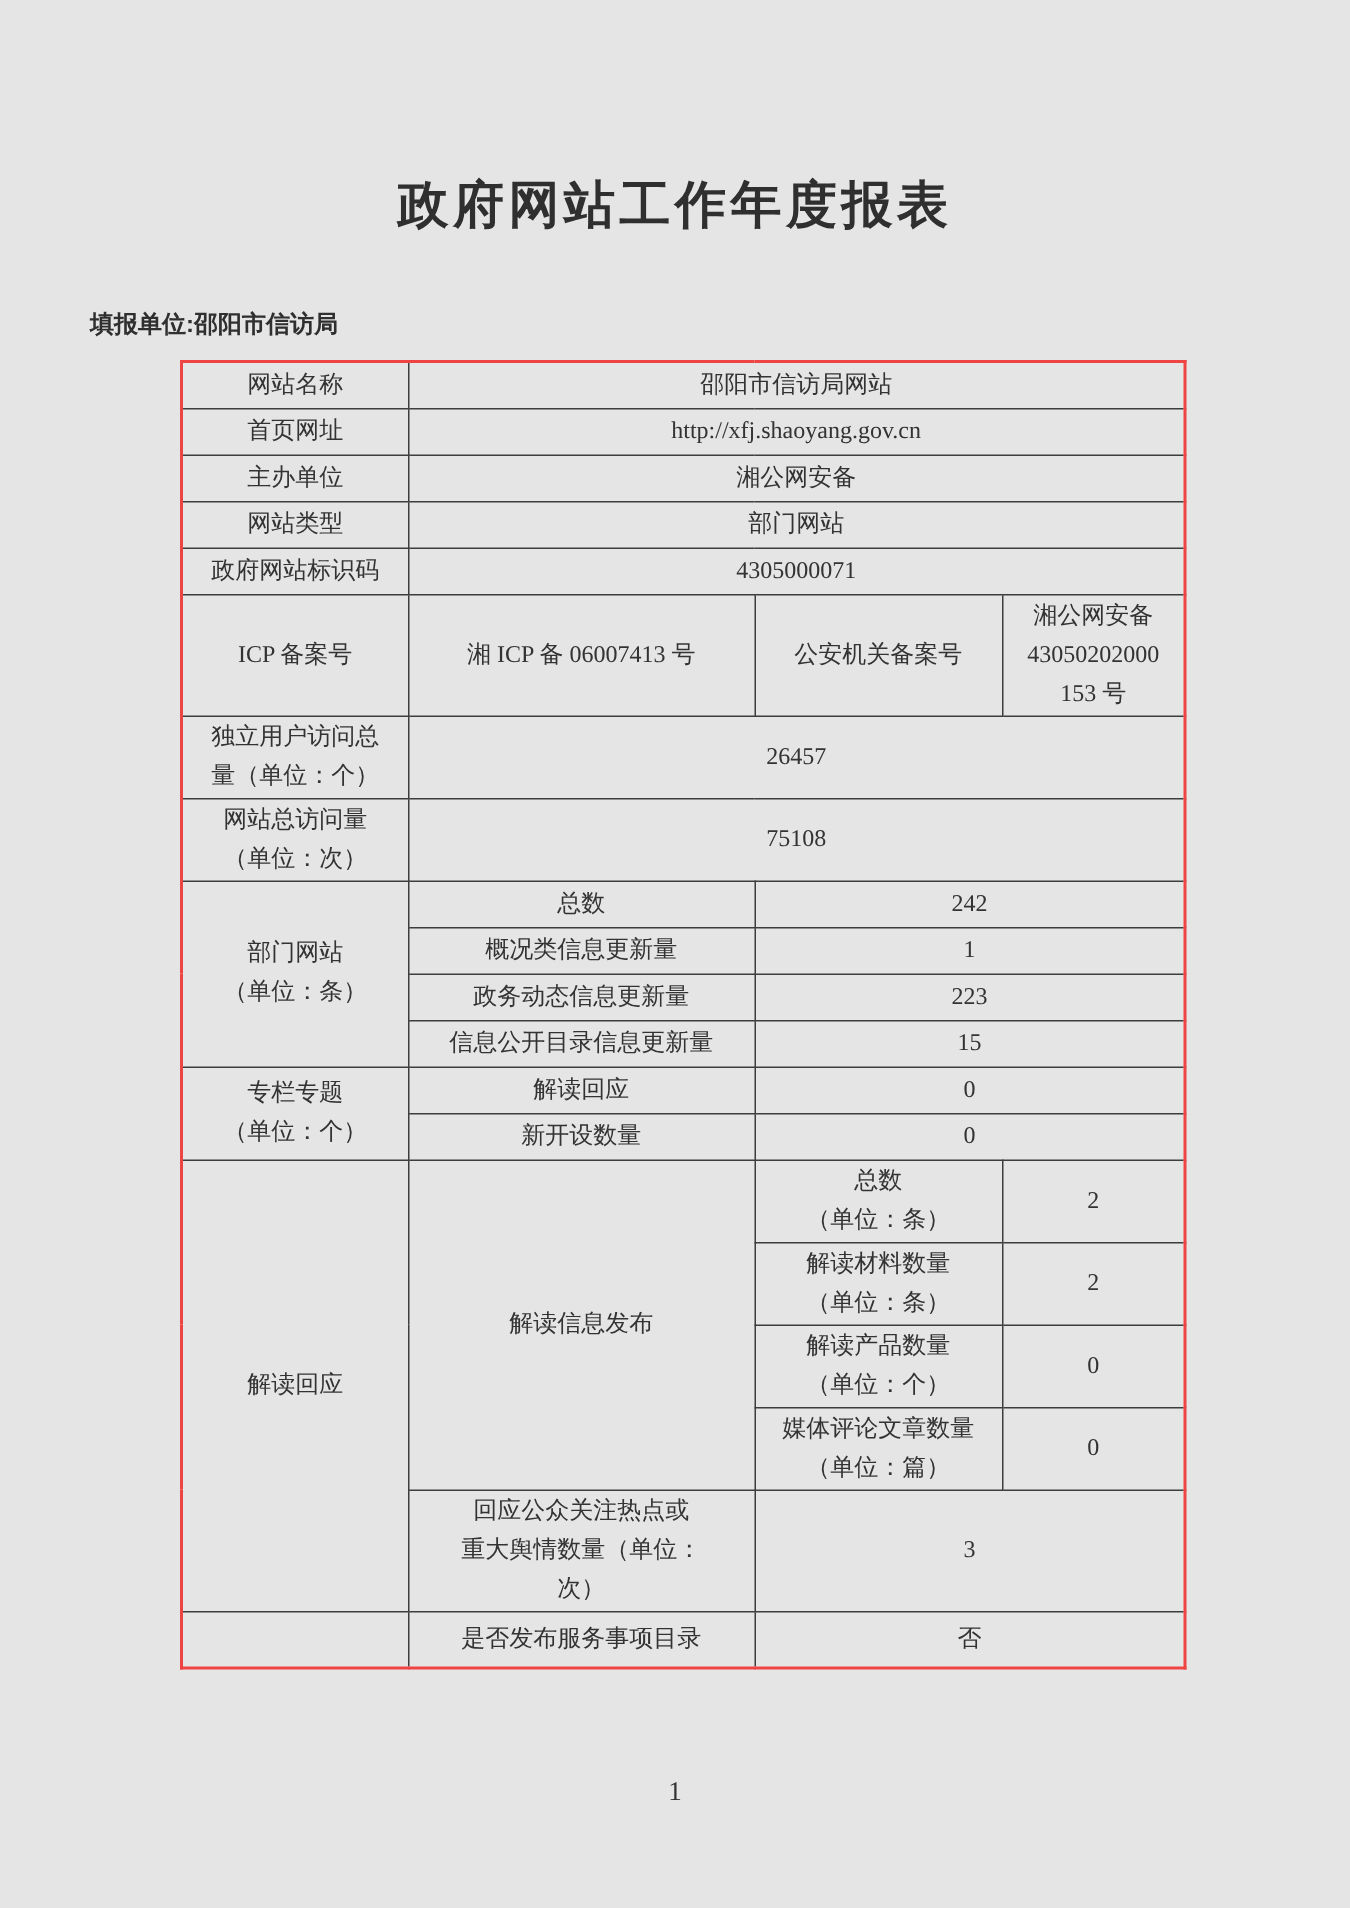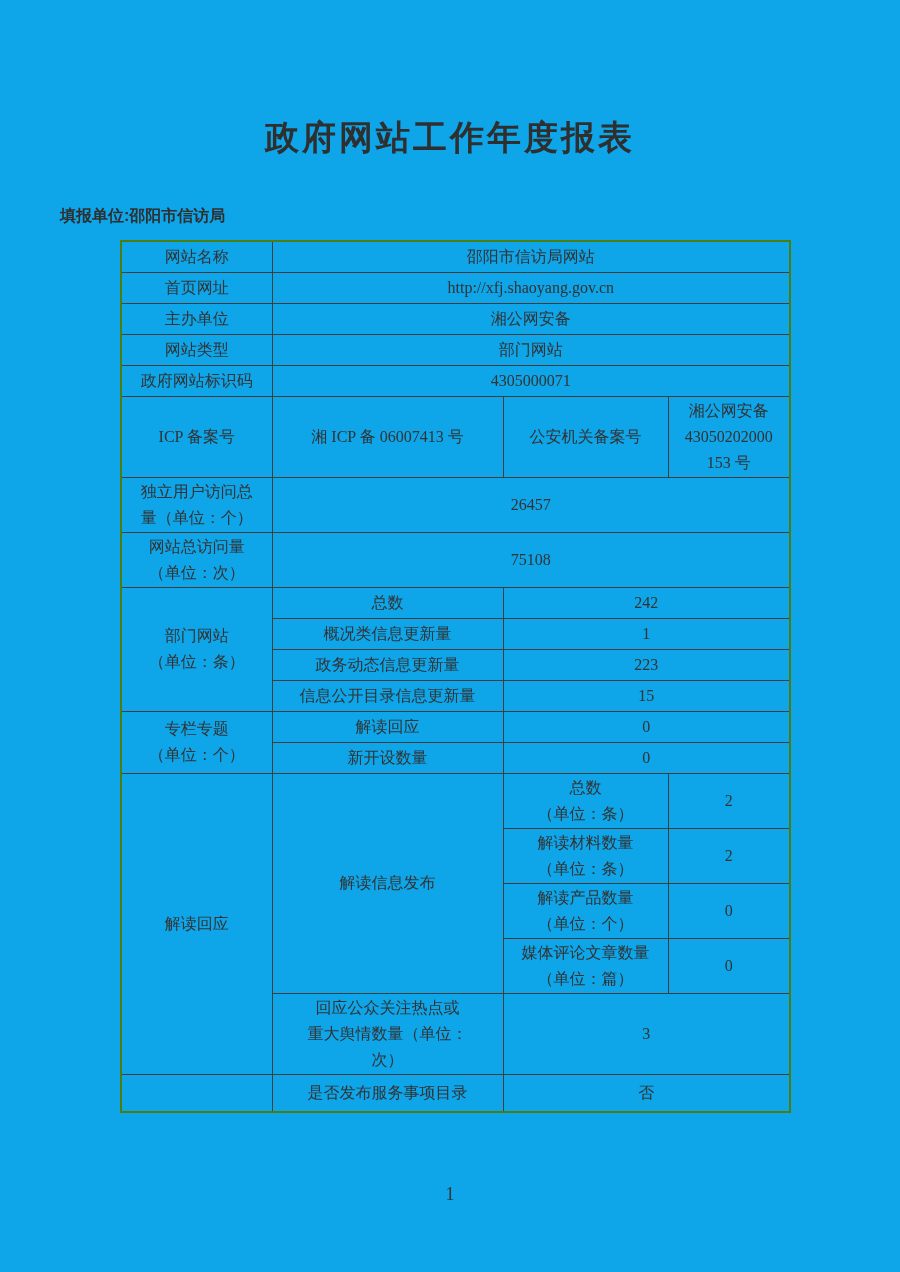--- a/index.html
+++ b/index.html
@@ -10,21 +10,21 @@
   body {
     width: 900px;
     height: 1272px;
     font-family: "Liberation Serif", "DejaVu Serif", serif;
     color: #333333;
   }
   .page {
     position: relative;
     width: 900px;
     height: 1272px;
-    background: #0ea5e9;
+    background: #e5e5e5;
     overflow: hidden;
   }
   .doc-title {
     margin: 0;
     padding-top: 120px;
     text-align: center;
     font-family: "Liberation Sans", "DejaVu Sans", sans-serif;
     font-weight: bold;
     font-size: 34px;
     line-height: 1.0;
@@ -43,21 +43,21 @@
     font-family: "Liberation Sans", "DejaVu Sans", sans-serif;
     font-size: 16px;
     font-weight: bold;
     color: #2f2f2f;
   }
   table.report {
     border-collapse: collapse;
     table-layout: fixed;
     width: 669px;
     margin: 13px 16px 0 120px;
-    border: 2px solid #4d7c0f;
+    border: 2px solid #ef4444;
   }
   table.report td {
     border: 1px solid #3d3d3d;
     text-align: center;
     vertical-align: middle;
     font-size: 16px;
     line-height: 26px;
     padding: 1px 3px;
     white-space: pre-line;
     overflow: hidden;

